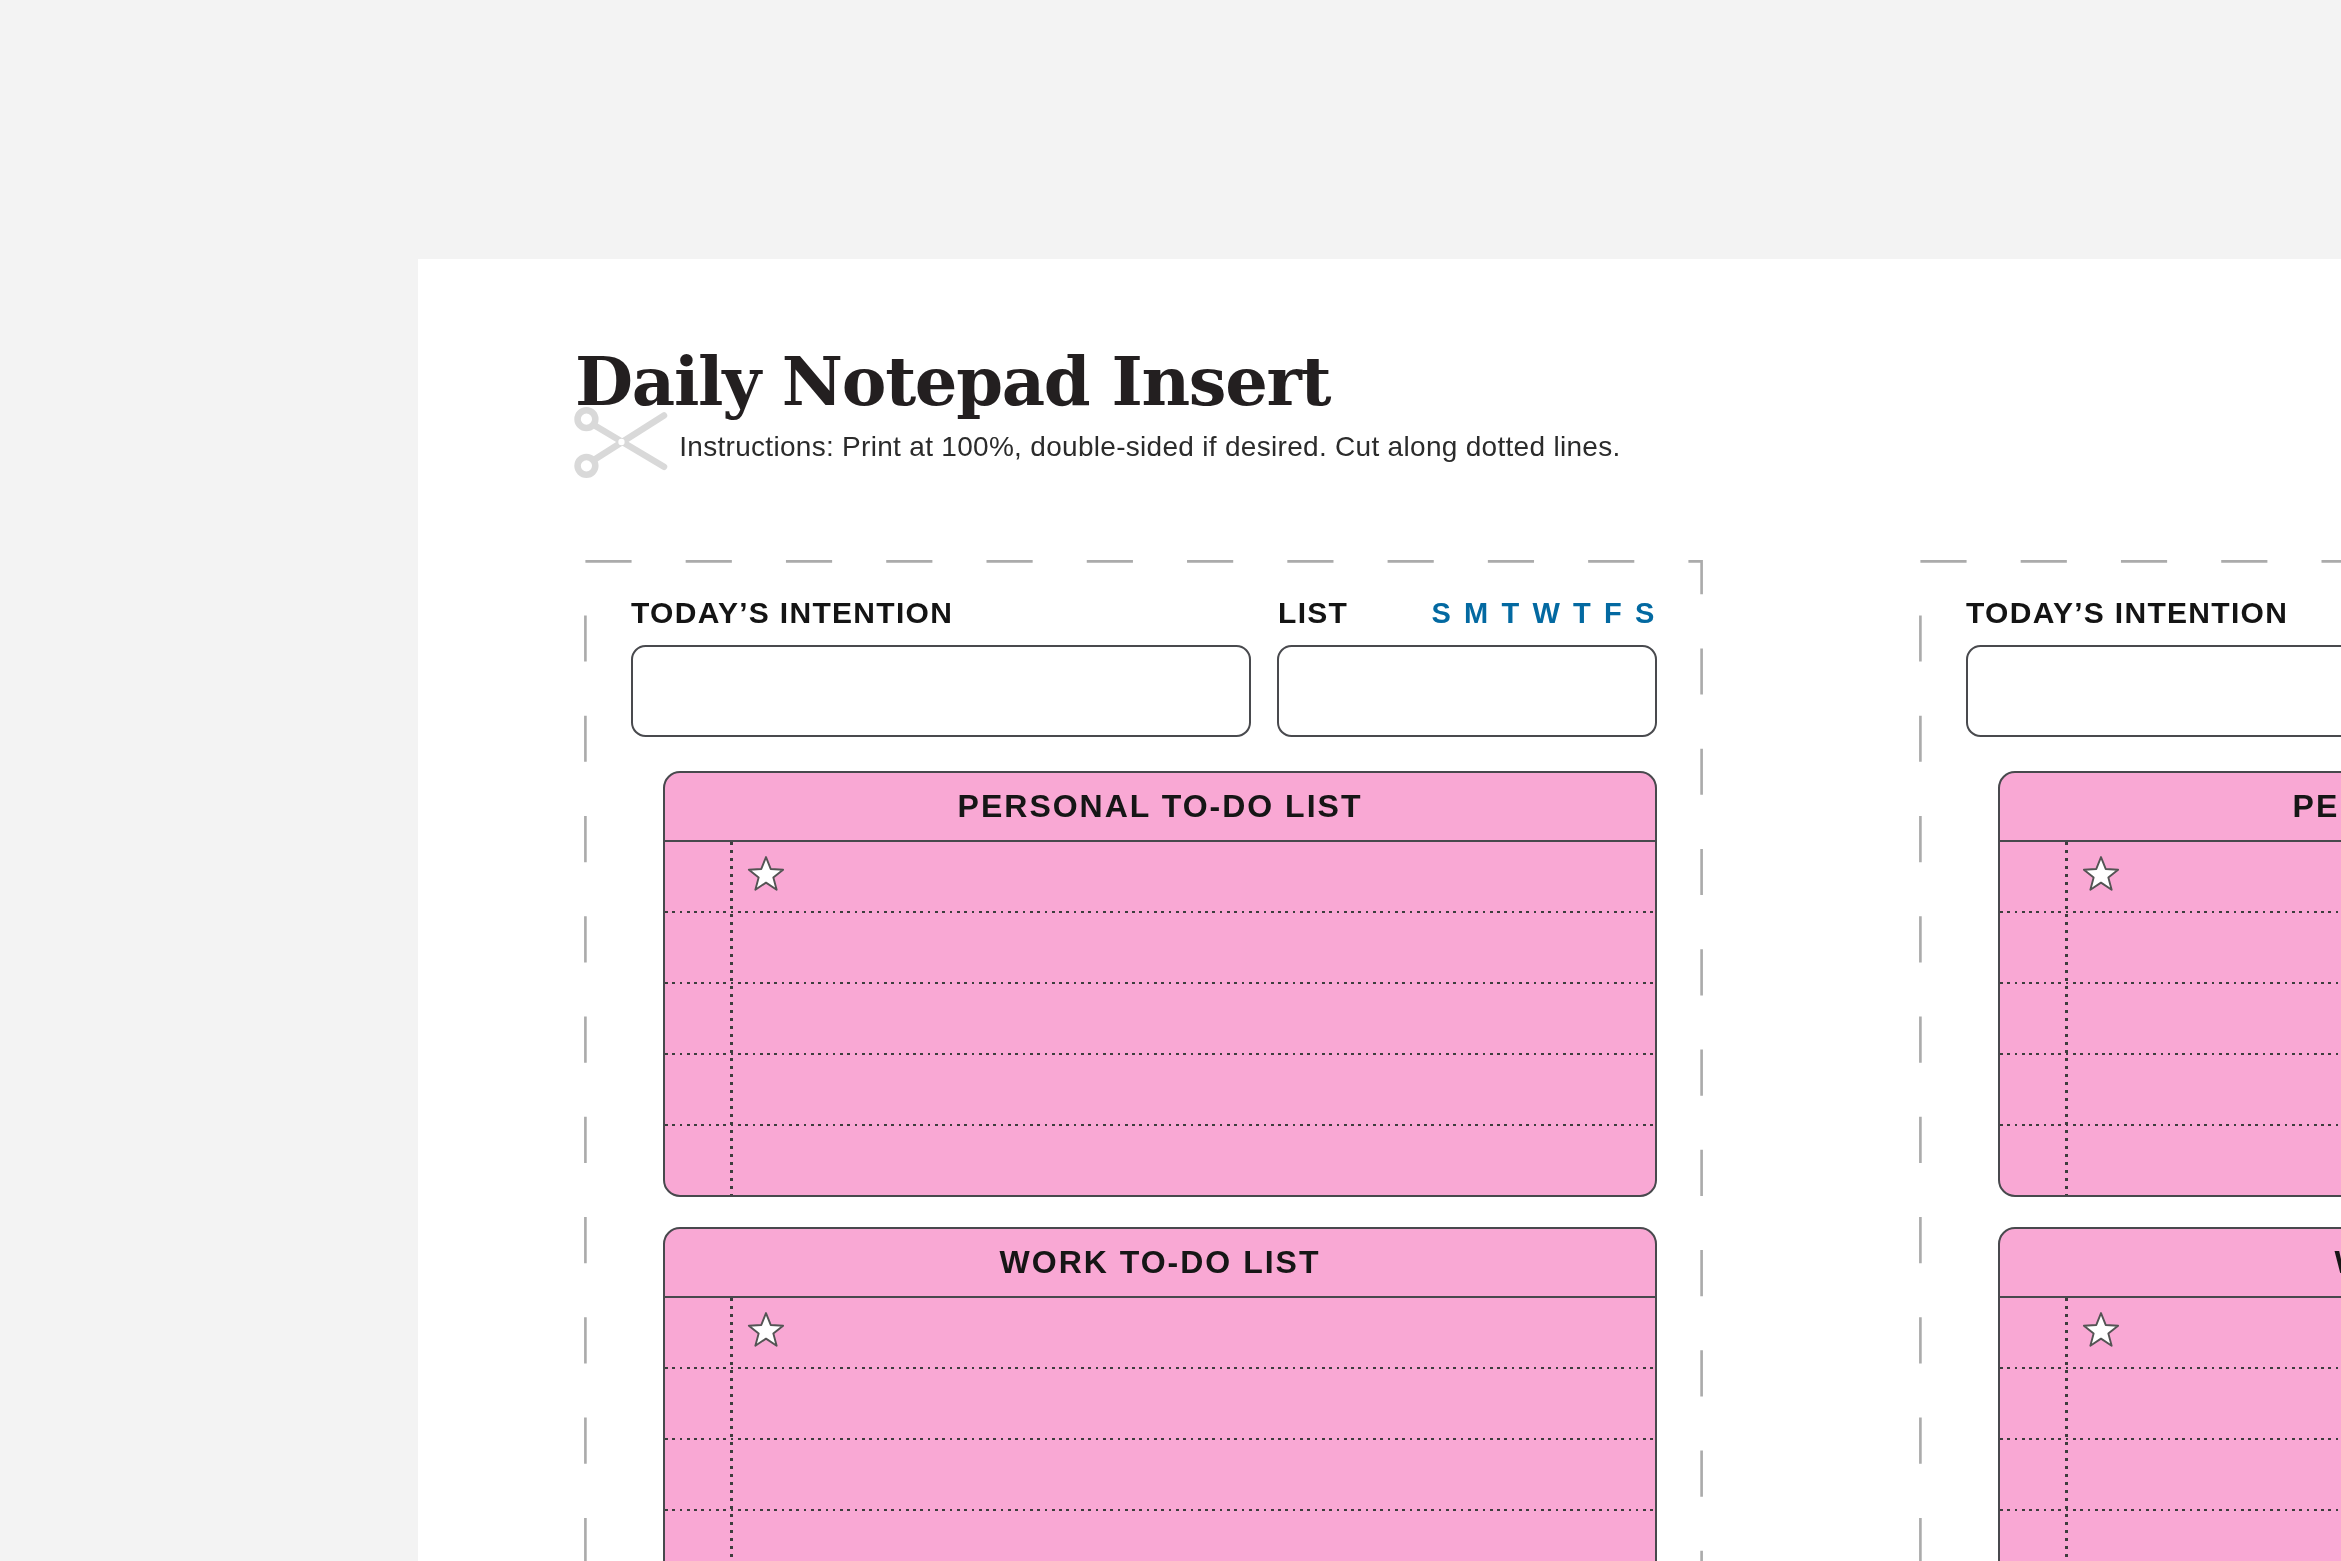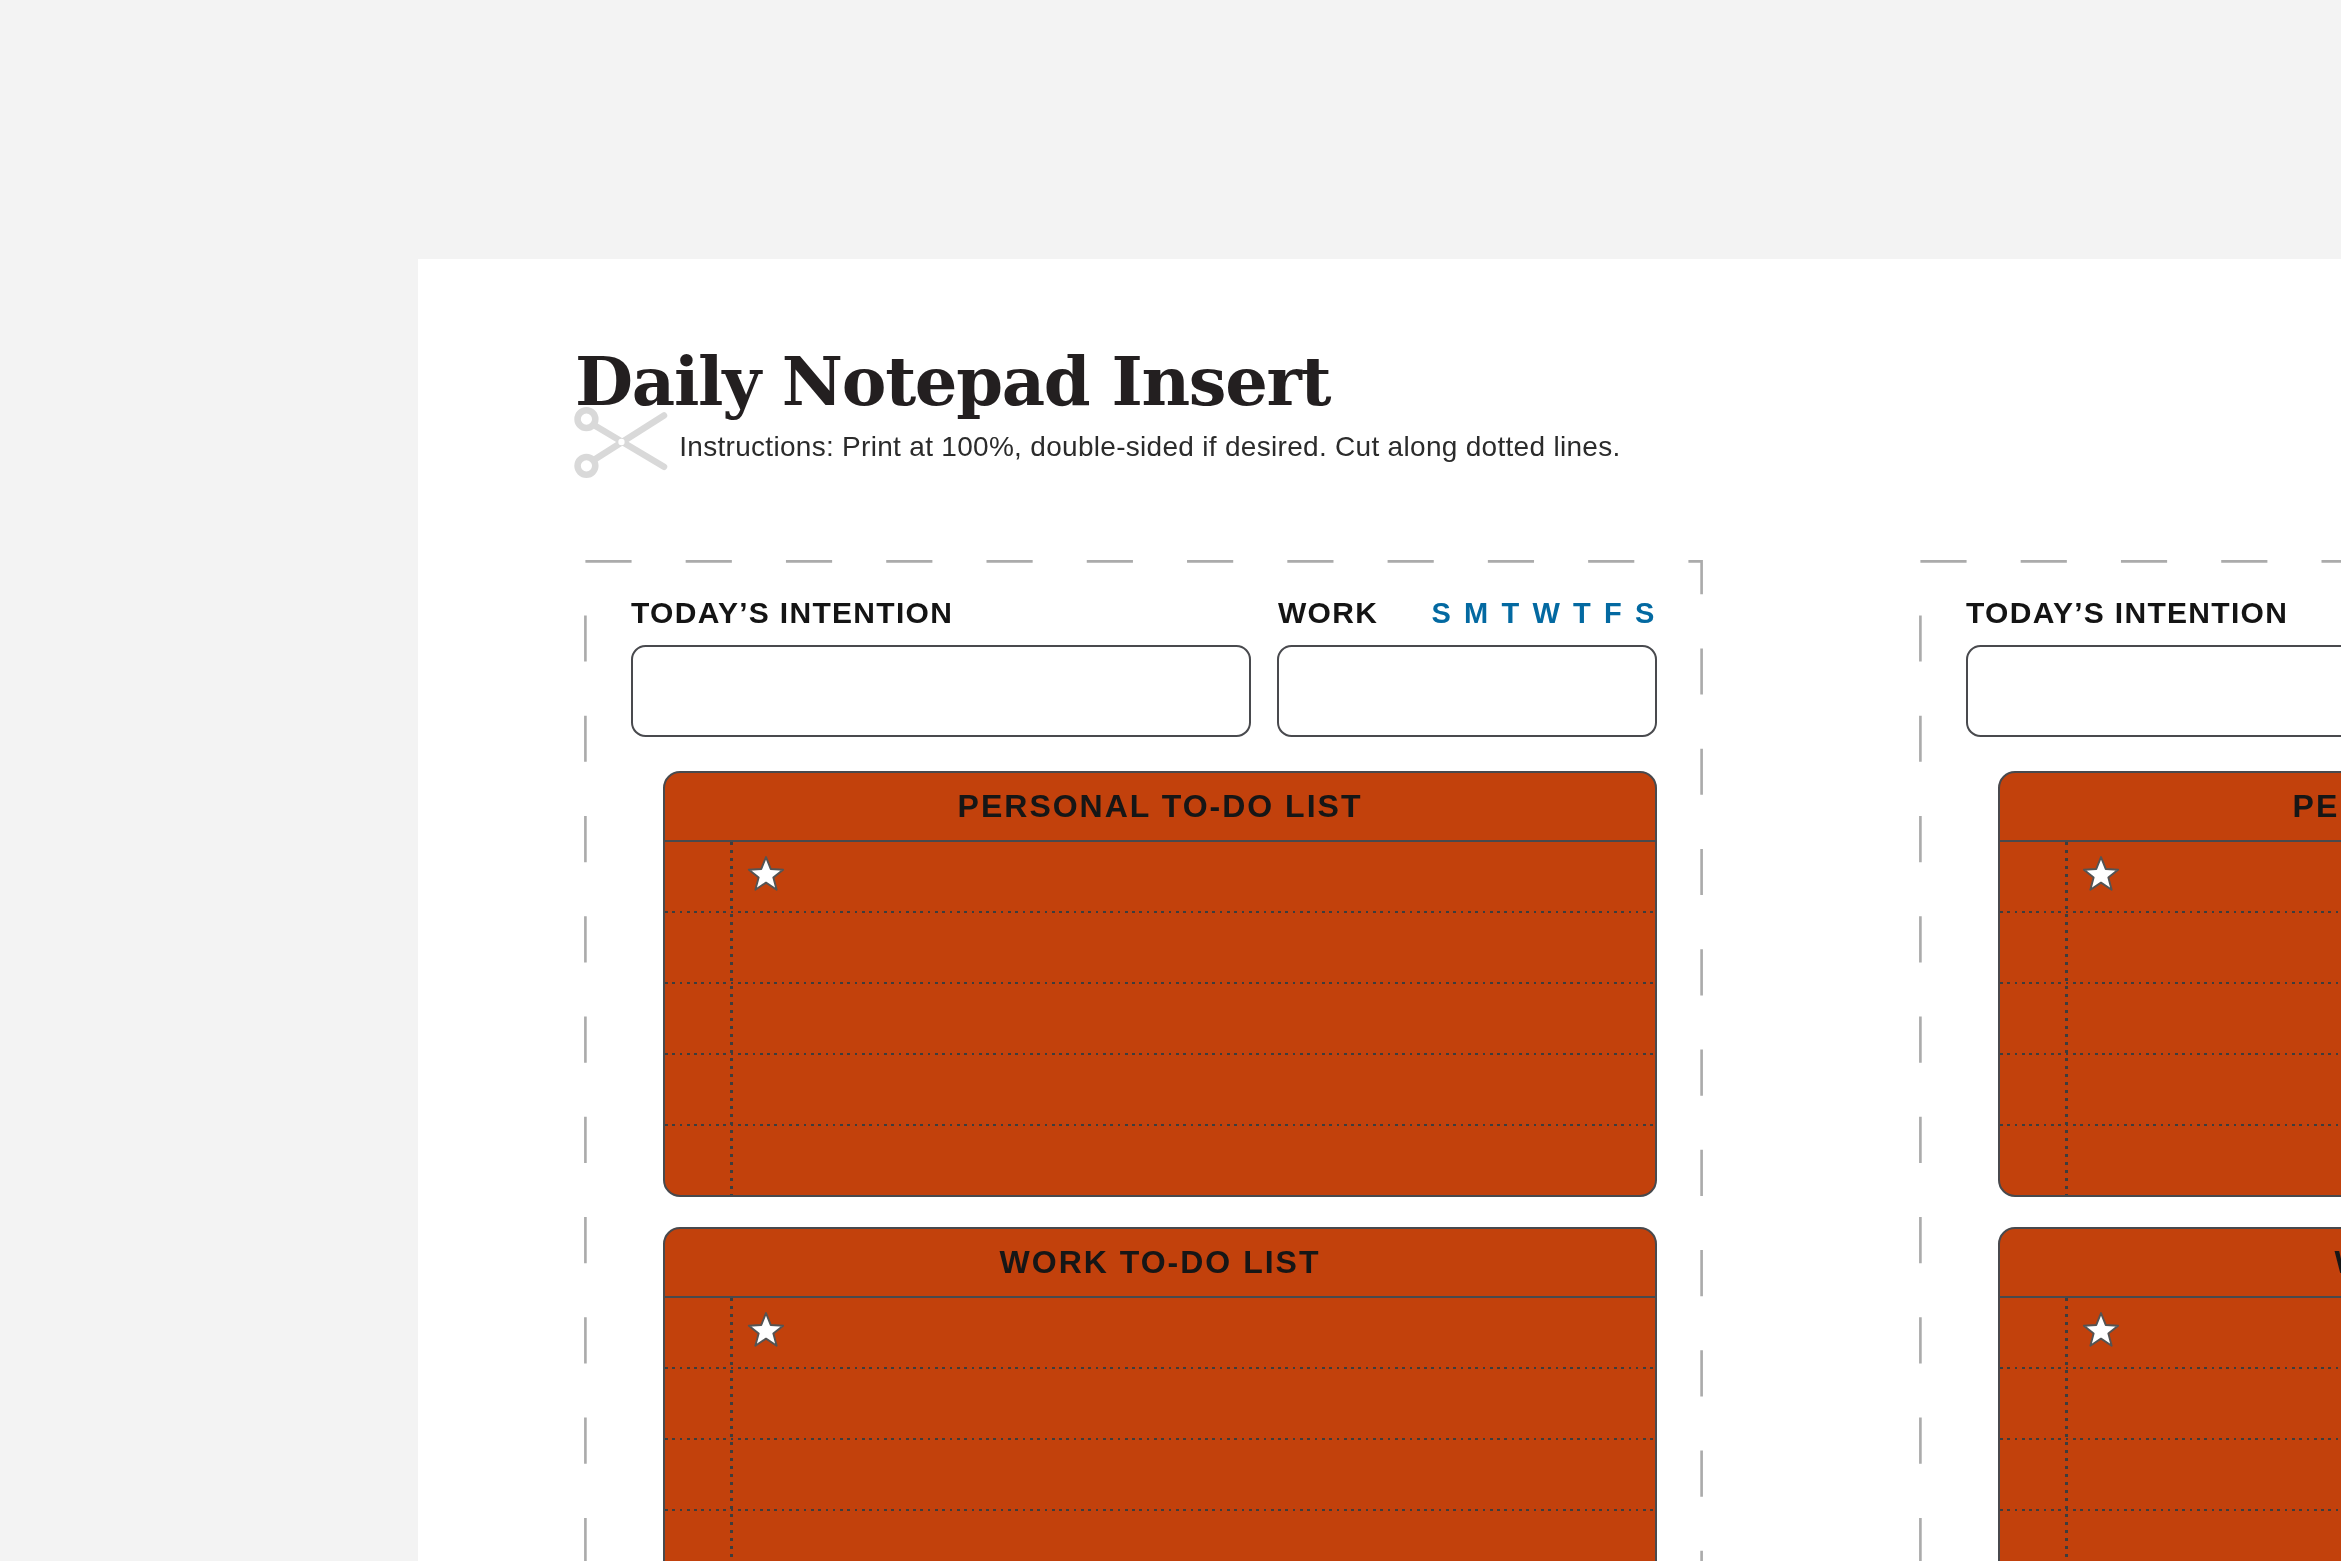--- a/index.html
+++ b/index.html
@@ -104,21 +104,21 @@
     border-radius: 14.5px;
     background: #ffffff;
   }
   .intention-box { width: 620px; flex: 0 0 auto; }
   .date-box { flex: 1 1 auto; }
   
   .todo {
     box-sizing: border-box;
     border: 2.6px solid #48494d;
     border-radius: 17px;
-    background: #c2410c;
+    background: #f9a8d4;
     overflow: hidden;
     margin-left: 32px;
   }
   .todo-personal { margin-top: 34px; }
   .todo-work { margin-top: 30px; }
   .todo-header {
     height: 67px;
     line-height: 67px;
     text-align: center;
     font-size: 32px;
@@ -172,21 +172,21 @@
     </div>
 
     <div class="insert-card card-a">
       <svg class="cutline-svg" viewBox="0 0 1696 1960" width="1119" height="1293">
         <rect x="2" y="2" width="1692" height="1956" fill="none" stroke="#ababab" stroke-width="4" stroke-dasharray="70 82"></rect>
       </svg>
       <div class="card-content">
 
         <div class="labels-row">
           <span class="field-label intention-label">TODAY’S INTENTION</span>
-          <span class="field-label">WORK</span>
+          <span class="field-label">LIST</span>
           <span class="day-letters">S M T W T F S</span>
         </div>
 
         <div class="boxes-row">
           <div class="field-box intention-box"></div>
           <div class="field-box date-box"></div>
         </div>
 
         <section class="todo todo-personal">
           <div class="todo-header">PERSONAL TO-DO LIST</div>

